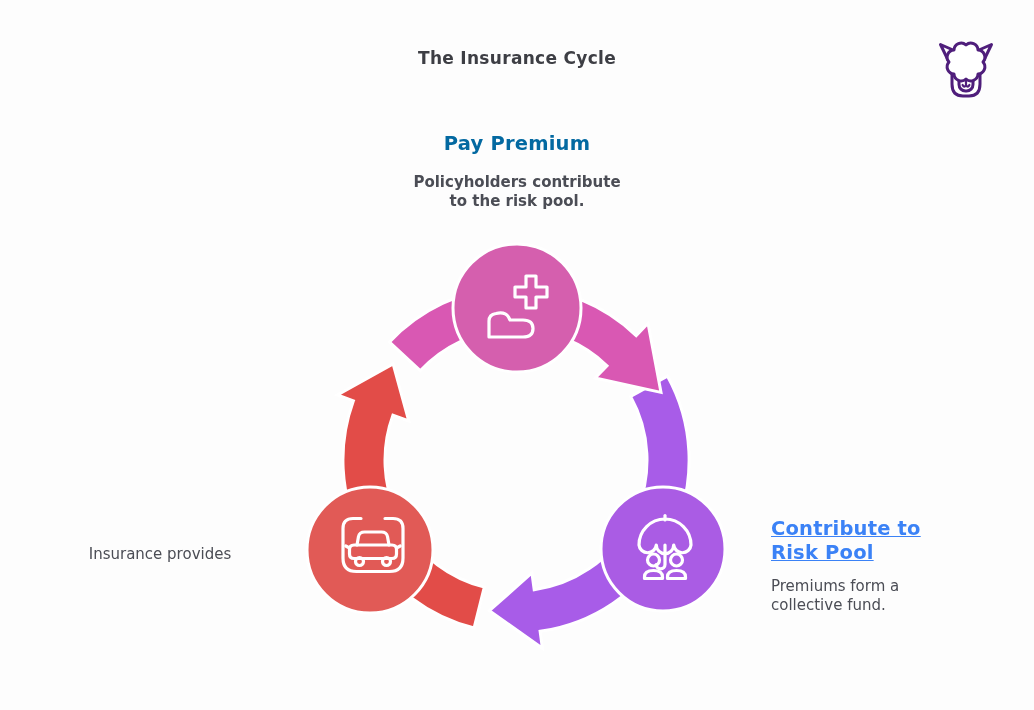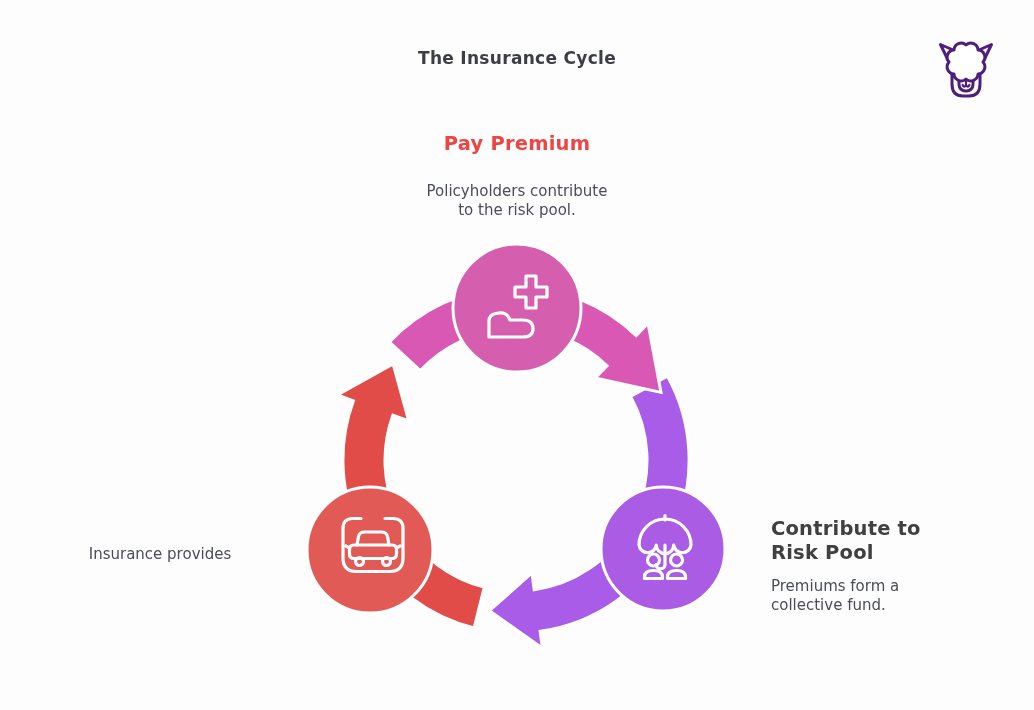--- a/index.html
+++ b/index.html
@@ -12,27 +12,27 @@
     position:absolute; left:0; right:0; top:48px;
     text-align:center; font-size:17px; font-weight:bold;
     color:#3d3e44; letter-spacing:0.3px;
   }
   .diagram-svg { position:absolute; left:0; top:0; }
   .logo-svg { position:absolute; left:930px; top:40px; }
   .step-block { position:absolute; }
   .step-heading { font-size:19.5px; font-weight:bold; line-height:24px; letter-spacing:0.2px; }
   .step-desc { margin-top:11px; font-size:15px; line-height:18.5px; color:#4b4d55; }
   .step-top { left:342px; top:132px; width:350px; text-align:center; }
-  .step-top .step-desc { margin-top:26px; }
-  .step-top .step-heading { color:#ef4444; }
+  .step-top .step-desc { margin-top:17px;font-weight:bold; }
+  .step-top .step-heading { color:#0369a1; }
   .step-left { left:55px; top:517px; width:210px; }
   .step-left .step-heading { color:#e15654; text-align:right; padding-right:2px; }
   .step-left .step-desc { text-align:center; margin-top:28px; }
   .step-right { left:771px; top:517px; width:230px; text-align:left; }
-  .step-right .step-heading { color:#404040; }
+  .step-right .step-heading { color:#3b82f6;text-decoration:underline; }
   .step-right .step-desc { margin-top:12px; }
   .icon-stroke { fill:none; stroke:#ffffff; stroke-width:3.2; stroke-linecap:round; stroke-linejoin:round; }
   .arrow { stroke:#ffffff; stroke-width:3; stroke-linejoin:miter; }
   .node { stroke:#ffffff; stroke-width:3; }
   .alpaca { stroke:#4f1e7b; stroke-width:3; stroke-linecap:round; stroke-linejoin:round; }
 </style>
 </head>
 <body>
 
 <div class="canvas">

